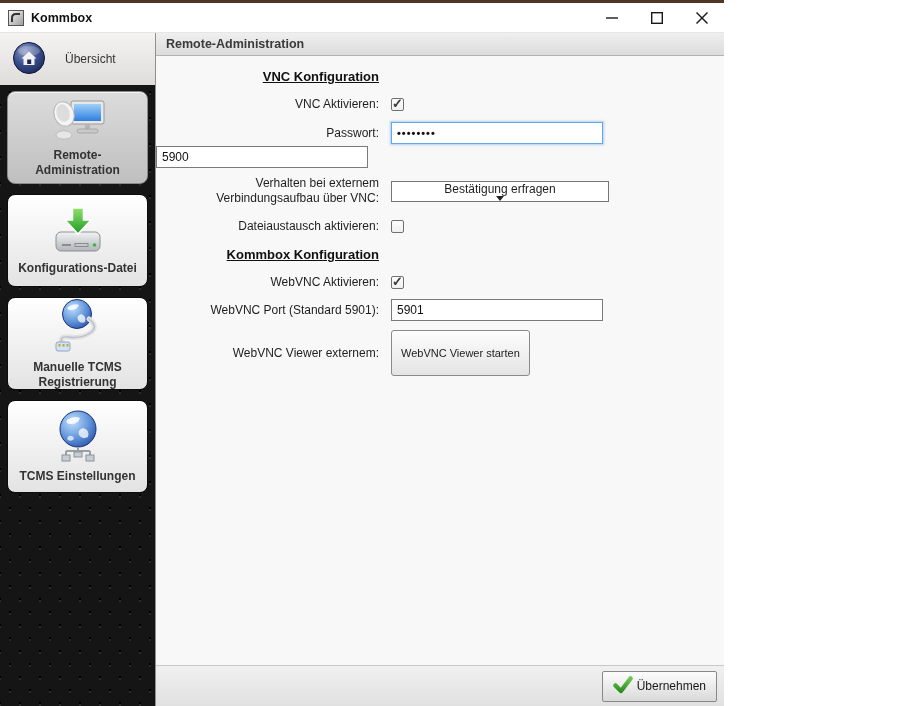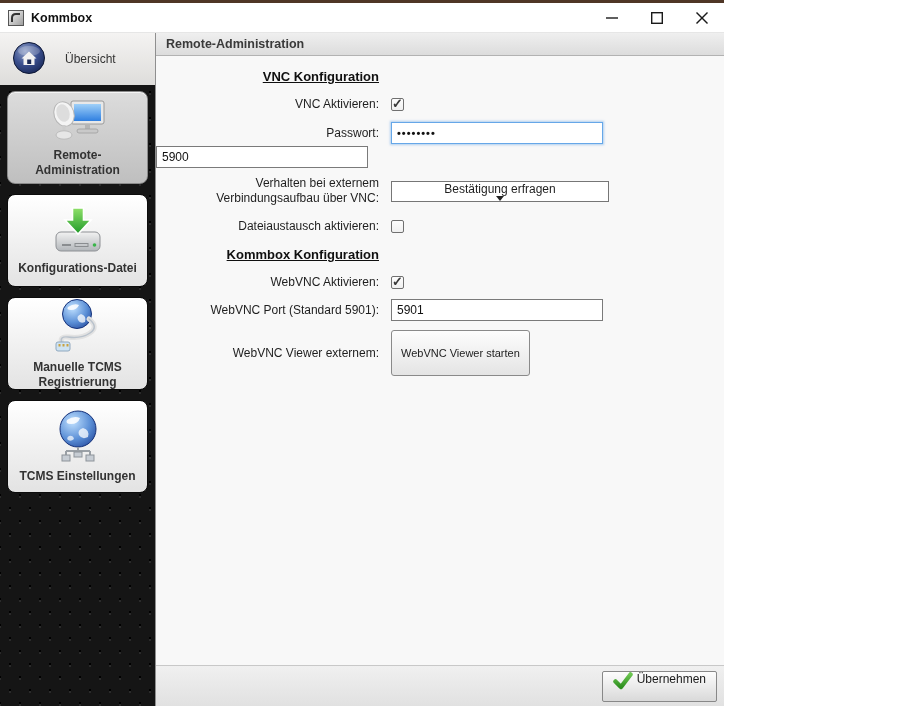--- a/index.html
+++ b/index.html
@@ -62,21 +62,21 @@
     align-items:center; padding:0 6px; cursor:pointer; justify-content:space-between;flex-direction:column; }
   .caret { width:0; height:0; border-left:4px solid transparent; border-right:4px solid transparent;
     border-top:5px solid #222; }
 
   .mini-btn { font-size:11px; color:#222; padding:16px 9px; border:1px solid #8a8a8a; border-radius:3px;
     background:linear-gradient(#fdfdfd,#e4e4e4); cursor:pointer; font-family:"Liberation Sans",sans-serif; }
 
   .footer { height:41px; background:linear-gradient(#f0f0f0,#e1e1e1); border-top:1px solid #c8c8c8;
     display:flex; align-items:center; justify-content:flex-end; padding-right:7px; }
   .apply { height:31px; min-width:101px; border:1px solid #888; border-radius:2px;
-    background:linear-gradient(#fdfdfd,#d9d9d9); display:flex; align-items:flex-start; gap:4px;
+    background:linear-gradient(#fdfdfd,#d9d9d9); display:flex; align-items:center; gap:4px;
     padding:0 10px; font-size:12px; color:#1a1a1a; cursor:pointer; font-family:"Liberation Sans",sans-serif; }
 
   
   .mb13{margin-bottom:13px;} .mb10{margin-bottom:10px;} .mb6{margin-bottom:2px;}
   .mb8{margin-bottom:8px;} .mb9{margin-bottom:9px;}
 </style>
 </head>
 <body>
 
 <div class="app">

